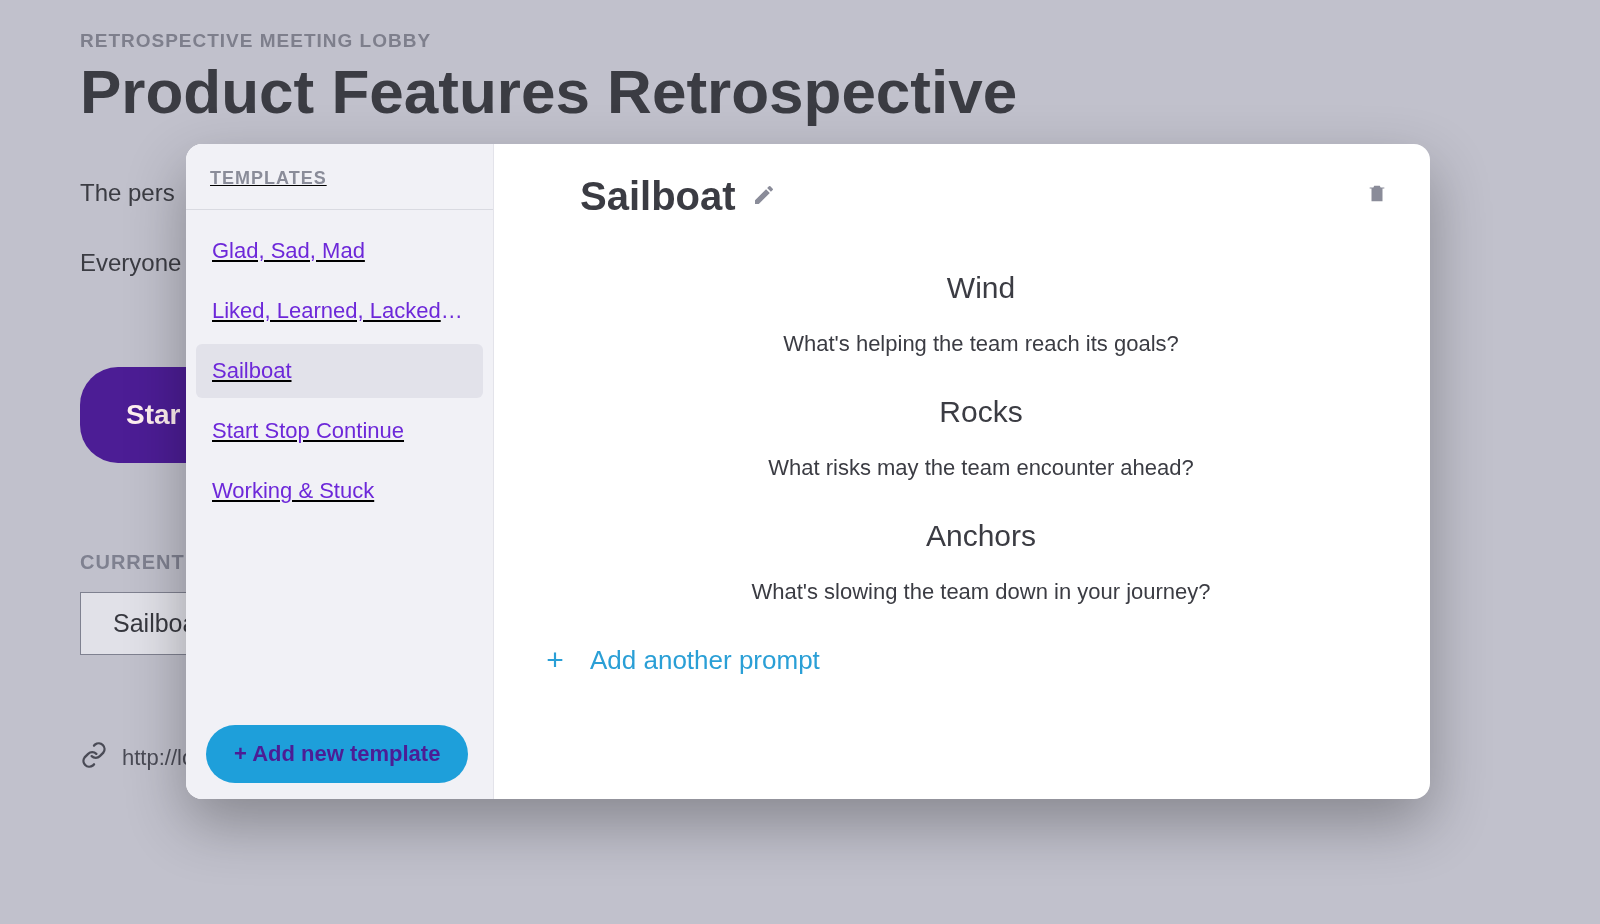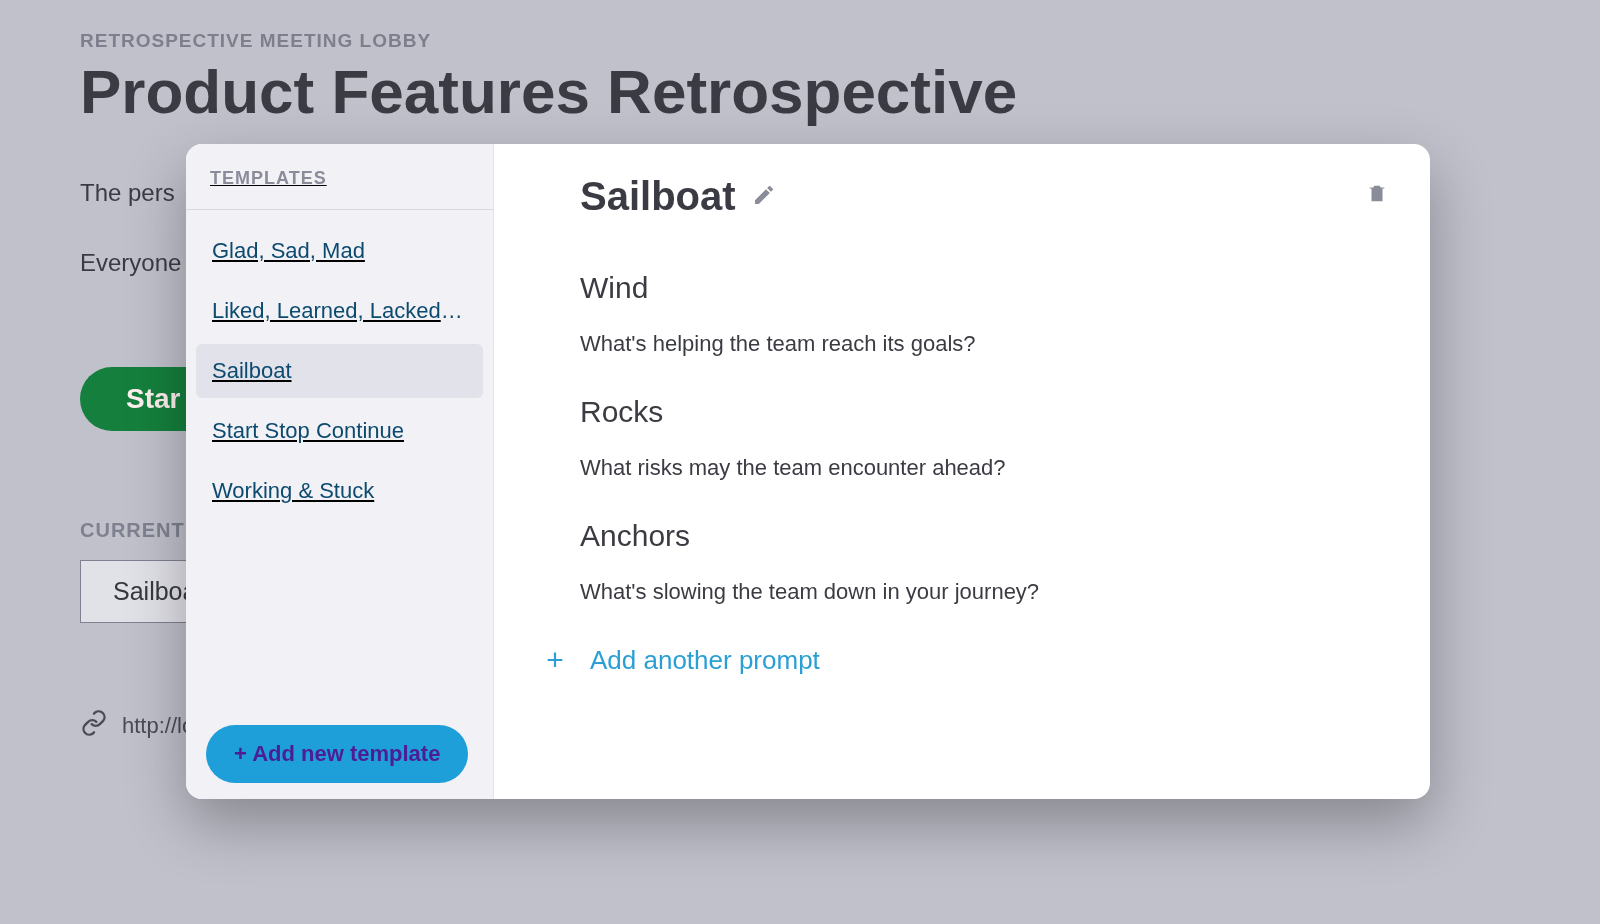--- a/index.html
+++ b/index.html
@@ -19,23 +19,23 @@
     margin-top:4px; line-height:1.15;
   }
   .subline {
     font-size:24px; color:#3b3c43; margin-top:52px;
   }
   .subline2 {
     font-size:24px; color:#3b3c43; margin-top:42px;
   }
   .start-btn {
     margin-top:90px;
-    background:#15803d; color:#fff0f0;
+    background:#4c1d95; color:#fff0f0;
     border:none; border-radius:38px;
-    padding:16px 46px; font-size:28px; font-weight:700;
+    padding:32px 46px; font-size:28px; font-weight:700;
     cursor:pointer;
   }
   .current-label {
     margin-top:88px;
     font-size:20px; font-weight:700; letter-spacing:1px;
     color:#7f8190;
   }
   .current-select {
     margin-top:18px;
     border:1px solid #7f8190; background:#e1e1e8;
@@ -66,21 +66,21 @@
     position:relative;
     text-decoration:underline;
   }
   .sidebar-header {
     font-size:18px; font-weight:700; letter-spacing:1px;
     color:#8a8c99; padding:24px 24px 20px 24px;
     border-bottom:1px solid #d9dae1;
   }
   .template-list { padding:14px 10px 0 10px; flex:1; }
   .template-item {
-    padding:14px 16px; font-size:22px; color:#0c4a6e;
+    padding:14px 16px; font-size:22px; color:#6d28d9;
     border-radius:6px; margin-bottom:6px; cursor:pointer;
     white-space:nowrap; overflow:hidden; text-overflow:ellipsis;
   }
   .template-item.selected { background:#e2e2ea; }
   .add-template-btn {
     position:absolute; left:20px; bottom:16px;
     background:#1e9fda; color:#4c1d95; border:none;
     border-radius:32px; padding:16px 28px;
     font-size:22px; font-weight:700; cursor:pointer;
   }
@@ -94,21 +94,21 @@
   .template-name {
     font-size:40px; font-weight:800; color:#3b3c43;
   }
   .edit-icon svg { width:24px; height:24px; fill:#8a8c99; cursor:pointer; }
   .trash-icon {
     position:absolute; right:42px; top:36px; cursor:pointer;
   }
   .trash-icon svg { width:22px; height:26px; fill:#8a8c99; }
 
   .prompts { margin-top:52px; }
-  .prompt { margin-bottom:38px; }
+  .prompt { margin-bottom:38px;text-align:center; }
   .prompt-title { font-size:30px; font-weight:500; color:#3b3c43; }
   .prompt-desc { font-size:22px; color:#3b3c43; margin-top:26px; }
 
   .add-prompt {
     display:flex; align-items:center; gap:20px; margin-top:18px;
     color:#2a9fd6; font-size:26px; cursor:pointer;
   }
   .add-prompt .plus { font-size:30px; font-weight:400; margin-left:-40px; width:30px; text-align:center; }
 </style>
 </head>

